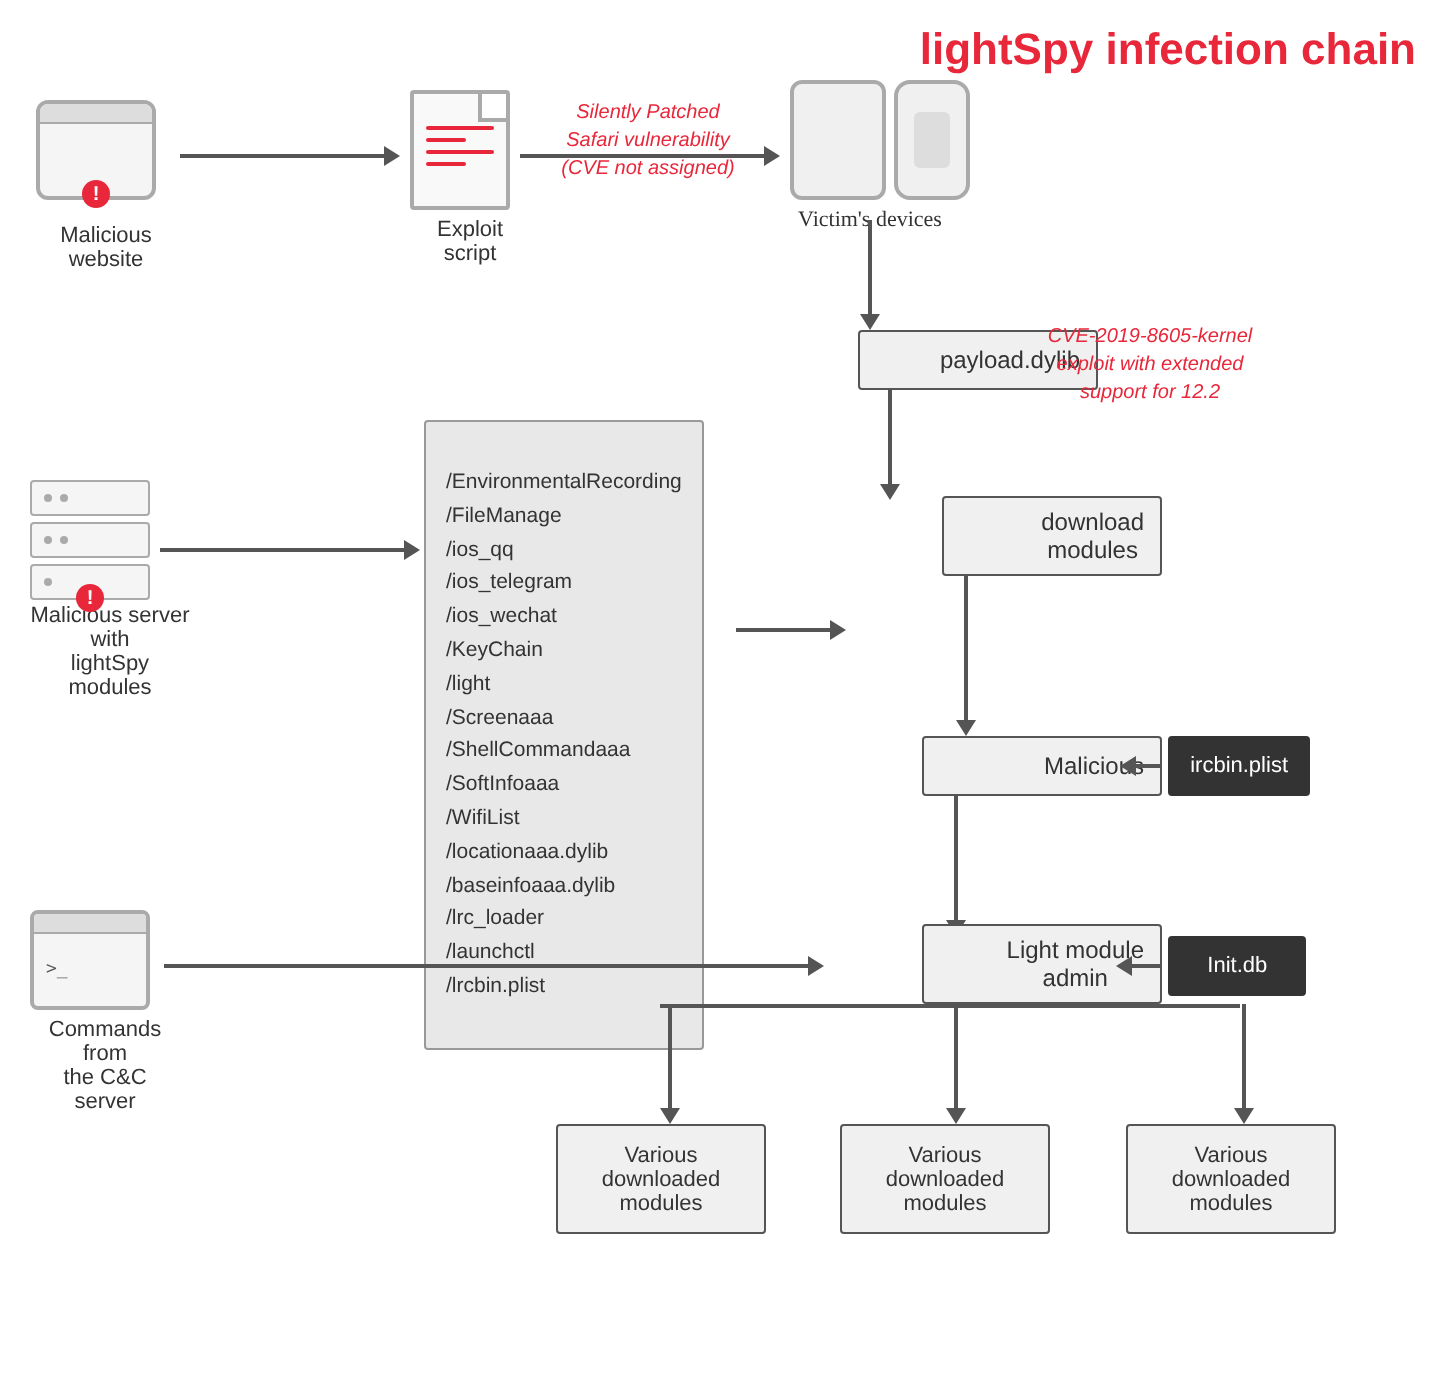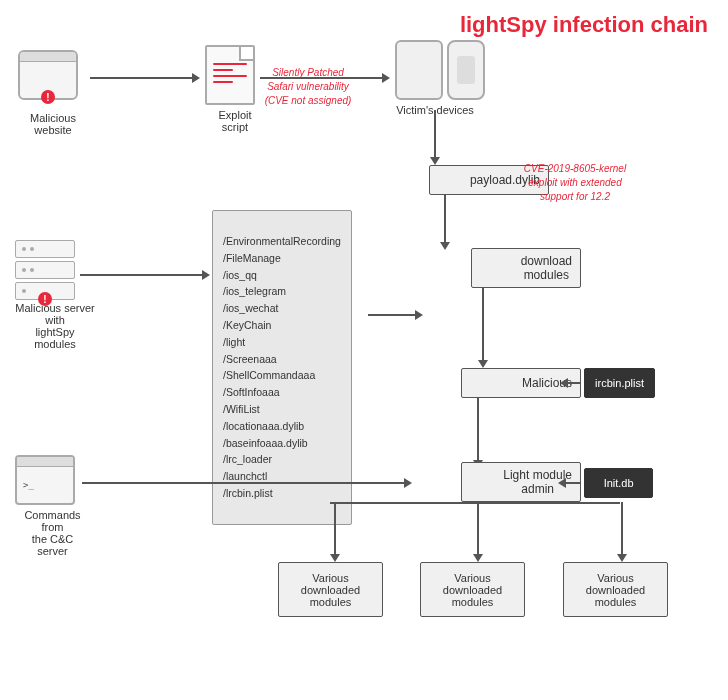--- a/index.html
+++ b/index.html
@@ -313,31 +313,31 @@
     <div class="document-icon">
       <div class="doc-lines">
         <div class="doc-line"></div>
         <div class="doc-line short"></div>
         <div class="doc-line"></div>
         <div class="doc-line short"></div>
       </div>
     </div>
     <div class="label" style="margin-top:4px; width:60px;">Exploit script</div>
 
-    <div class="red-label" style="position:absolute; top:5px; left:48px; width:110px;margin-top:16px;">Silently Patched<br>Safari vulnerability<br>(CVE not assigned)</div>
+    <div class="red-label" style="position:absolute; top:5px; left:64px; width:110px;">Silently Patched<br>Safari vulnerability<br>(CVE not assigned)</div>
   </div>
 
   <div style="position:absolute; top:73px; left:260px; width:130px;">
     <div class="arrow-h">
       <div class="arrow-line"></div>
       <div class="arrow-head"></div>
     </div>
   </div>
 
-  <div style="position:absolute; top:40px; left:395px;">
+  <div style="position:absolute; top:40px; left:395px;font-family:Liberation Serif, serif;">
     <div style="display:flex; gap:4px; align-items:flex-end;">
       <div class="tablet-icon"></div>
       <div class="phone-icon"></div>
     </div>
     <div class="label" style="margin-top:4px; width:80px;">Victim's devices</div>
   </div>
 
   <div style="position:absolute; top:110px; left:430px; height:55px;">
     <div class="arrow-v" style="height:55px;">
       <div class="arrow-line-v" style="height:47px;"></div>

